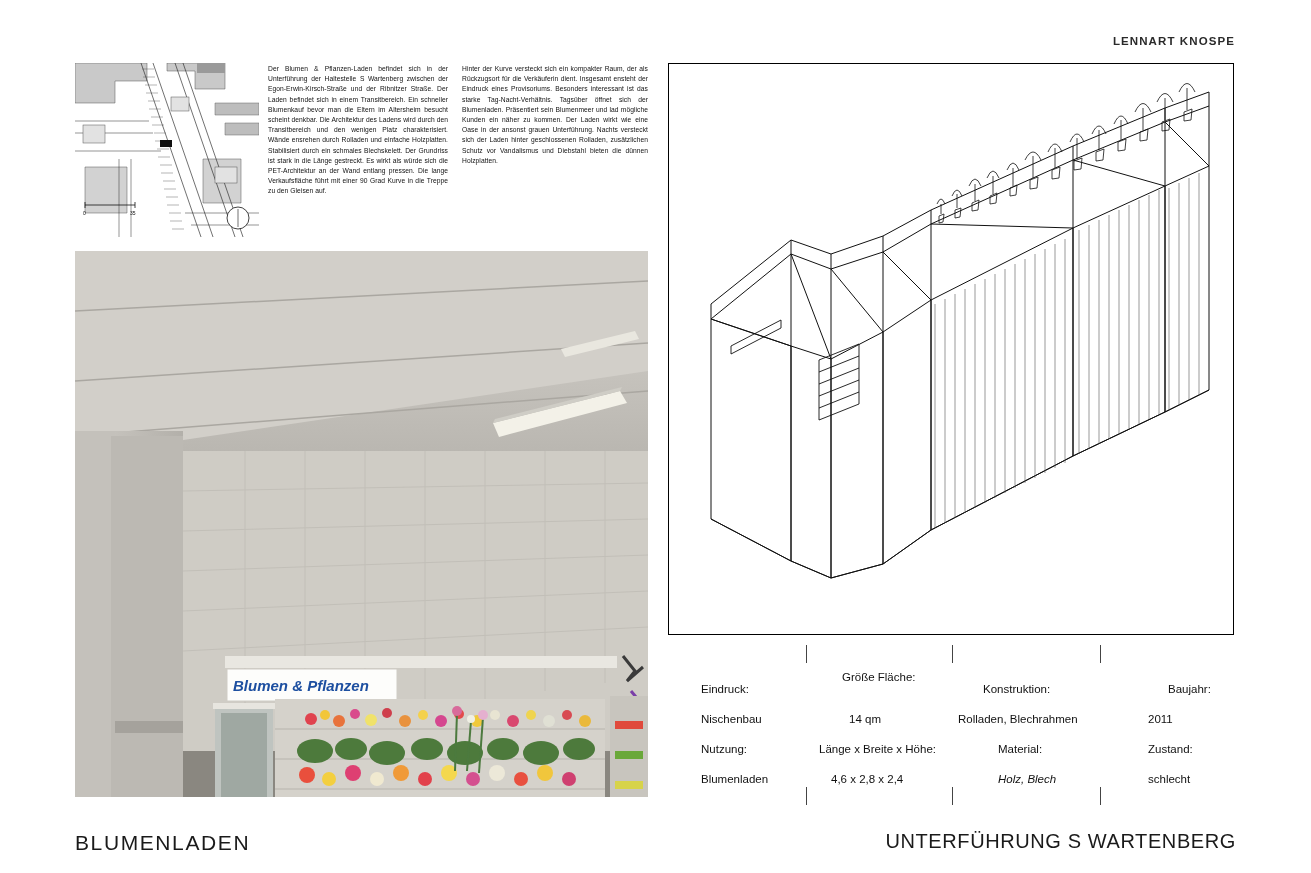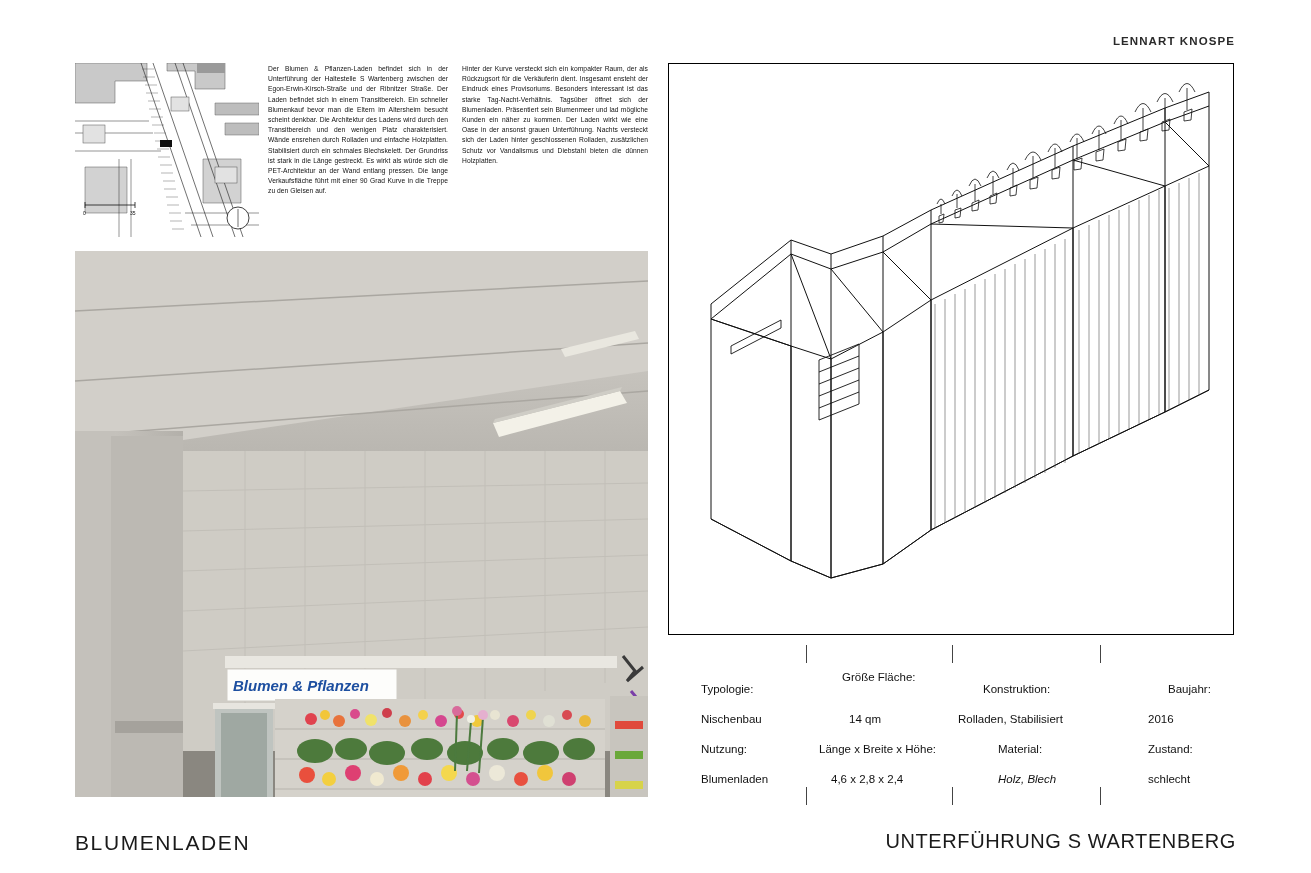--- a/index.html
+++ b/index.html
@@ -541,29 +541,29 @@
 </div>
 
 <div class="datatable">
   <div class="divider" style="left:138px; top:0px; height:18px;"></div>
   <div class="divider" style="left:284px; top:0px; height:18px;"></div>
   <div class="divider" style="left:432px; top:0px; height:18px;"></div>
   <div class="divider" style="left:138px; top:142px; height:18px;"></div>
   <div class="divider" style="left:284px; top:142px; height:18px;"></div>
   <div class="divider" style="left:432px; top:142px; height:18px;"></div>
 
-  <div class="dt-cell" style="left:33px;  top:38px;">Typologie:</div>
+  <div class="dt-cell" style="left:33px;  top:38px;">Eindruck:</div>
   <div class="dt-cell" style="left:174px; top:26px;">Größe Fläche:</div>
   <div class="dt-cell" style="left:315px; top:38px;">Konstruktion:</div>
   <div class="dt-cell" style="left:480px; top:38px;padding-left:20px;">Baujahr:</div>
 
   <div class="dt-cell" style="left:33px;  top:68px;">Nischenbau</div>
   <div class="dt-cell" style="left:181px; top:68px;text-align:right;">14 qm</div>
-  <div class="dt-cell" style="left:290px; top:68px;">Rolladen, Stabilisiert</div>
-  <div class="dt-cell" style="left:480px; top:68px;">2016</div>
+  <div class="dt-cell" style="left:290px; top:68px;">Rolladen, Blechrahmen</div>
+  <div class="dt-cell" style="left:480px; top:68px;">2011</div>
 
   <div class="dt-cell" style="left:33px;  top:98px;">Nutzung:</div>
   <div class="dt-cell" style="left:151px; top:98px;">Länge x Breite x Höhe:</div>
   <div class="dt-cell" style="left:330px; top:98px;">Material:</div>
   <div class="dt-cell" style="left:480px; top:98px;">Zustand:</div>
 
   <div class="dt-cell" style="left:33px;  top:128px;">Blumenladen</div>
   <div class="dt-cell" style="left:163px; top:128px;">4,6 x 2,8 x 2,4</div>
   <div class="dt-cell" style="left:330px; top:128px;font-style:italic;">Holz, Blech</div>
   <div class="dt-cell" style="left:480px; top:128px;">schlecht</div>

